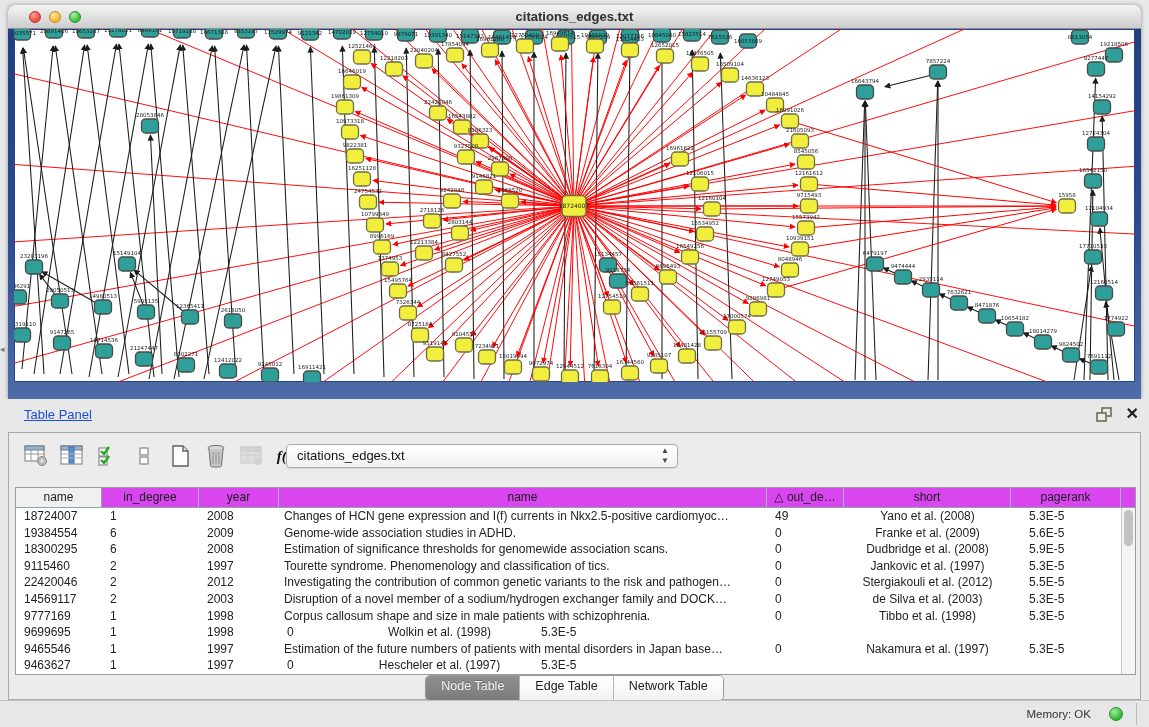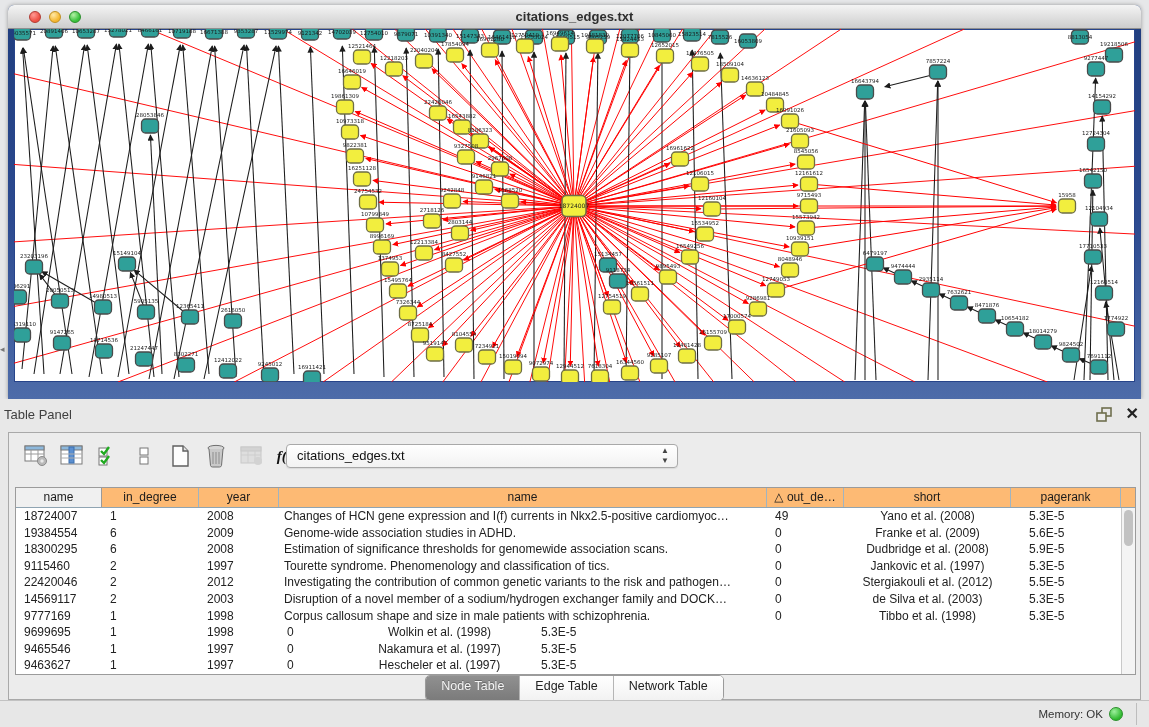--- a/index.html
+++ b/index.html
@@ -23,21 +23,21 @@
   .tl.grn { background:radial-gradient(circle at 35% 30%,#b4f0a6,#39c23c 65%); border:1px solid #2b8f2c; }
   #net-canvas { position:absolute; left:6px; right:6px; top:24px; bottom:17px;
     background:#fff; box-shadow:inset 0 0 0 1px #27448a; overflow:hidden; }
   #netsvg { width:100%; height:100%; display:block; }
   .west-arrow { position:absolute; left:0px; top:344px; font-size:9px; color:#777; }
 
   
   #table-panel { position:absolute; left:0; top:399px; width:1149px; height:301px;
     background:#e8e8e8; }
   .tp-header { position:relative; height:33px; }
-  .tp-title { position:absolute; left:4px; top:8px; font-size:13px; color:#404040; }
+  .tp-title { position:absolute; left:24px; top:8px; font-size:13px; color:#1d4ed8;text-decoration:underline; }
   .tp-float { position:absolute; right:36px; top:8px; width:18px; height:16px; cursor:pointer; }
   .tp-close { position:absolute; right:10px; top:5px; font-size:16px; font-weight:bold; color:#222; cursor:pointer; }
   .tp-body { position:absolute; left:8px; top:33px; width:1133px; height:268px;
     background:#ececec; border:1px solid #a9a9a9; }
 
   
   .toolbar { position:absolute; left:0; top:0; right:0; height:46px; display:flex;
     align-items:center; padding-left:12px; }
   .tb-btn { width:30px; height:30px; margin-right:6px; display:flex; align-items:center;
     justify-content:center; border-radius:4px; cursor:pointer; }
@@ -47,21 +47,21 @@
   .dropdown { position:absolute; left:277px; top:11px; width:392px; height:24px;
     background:linear-gradient(#ffffff,#f2f2f2); border:1px solid #a9a9a9; border-radius:4px;
     font-size:13px; color:#111; line-height:22px; padding-left:10px; cursor:pointer;
     box-shadow:0 1px 1px rgba(0,0,0,.08); }
   .dd-arrows { position:absolute; right:8px; top:1px; font-size:8px; color:#444;
     line-height:10px; text-align:center; }
 
   
   .tbl { position:absolute; left:6px; top:54px; width:1121px; height:188px;
     background:#fff; border:1px solid #9b9b9b; }
-  .thead { display:flex; height:20px; background:#fdba74; border-bottom:1px solid #8fa4b2; }
+  .thead { display:flex; height:20px; background:#d946ef; border-bottom:1px solid #8fa4b2; }
   .th { font-size:12px; color:#1c1c1c; text-align:center; line-height:19px;
     border-right:1px solid #9fb4c2; overflow:hidden; white-space:nowrap; cursor:pointer; }
   .th.first { background:#f0f0f0; border-right:1px solid #9a9a9a; }
   .tbody { position:relative; }
   .tr { display:flex; height:16.6px; }
   .td { font-size:12px; color:#222; line-height:16.6px; white-space:nowrap; overflow:hidden;
     padding-left:8px; }
   .td.c3 { padding-left:5px; }
   .td.c5 { text-align:center; padding-left:0; }
   .td.c6 { padding-left:18px; }
@@ -79,21 +79,21 @@
     background:#fff; box-shadow:0 1px 1px rgba(0,0,0,.1); }
   .seg-item { font-size:12.5px; color:#222; padding:3px 15px; border-right:1px solid #b5b5b5;
     cursor:pointer; background:linear-gradient(#ffffff,#f2f2f2); }
   .seg-item:last-child { border-right:none; }
   .seg-item.sel { background:linear-gradient(#909090,#7b7b7b); color:#f4f4f4;
     text-shadow:0 -1px 0 rgba(0,0,0,.25); }
 
   
   #status-bar { position:absolute; left:0; top:700px; width:1149px; height:27px;
     background:#e7e7e7; border-top:1px solid #c2c2c2; }
-  .mem { position:absolute; right:46px; top:7px; font-size:11.5px; color:#333; }
+  .mem { position:absolute; right:58px; top:7px; font-size:11.5px; color:#333; }
   .memdot { position:absolute; right:26px; top:6px; width:14px; height:14px; border-radius:50%;
     background:radial-gradient(circle at 35% 30%,#9cef9c,#2eb82e 70%); border:1px solid #2a8f2a; }
   .sb-div { position:absolute; right:12px; top:2px; bottom:2px; width:1px; background:#bdbdbd; }
 </style>
 </head>
 <body>
 
 <div id="app">
 
   <div id="net-window">
@@ -730,20 +730,21 @@
               <div class="td c1">1</div>
               <div class="td c2">1998</div>
               <div class="td c4">0</div>
               <div class="td c5">Wolkin et al. (1998)</div>
               <div class="td c6">5.3E-5</div>
             </div>
             <div class="tr">
               <div class="td c0">9465546</div>
               <div class="td c1">1</div>
               <div class="td c2">1997</div>
+              <div class="td c3">Estimation of the future numbers of patients with mental disorders in Japan base…</div>
               <div class="td c4">0</div>
               <div class="td c5">Nakamura et al. (1997)</div>
               <div class="td c6">5.3E-5</div>
             </div>
             <div class="tr">
               <div class="td c0">9463627</div>
               <div class="td c1">1</div>
               <div class="td c2">1997</div>
               <div class="td c4">0</div>
               <div class="td c5">Hescheler et al. (1997)</div>

